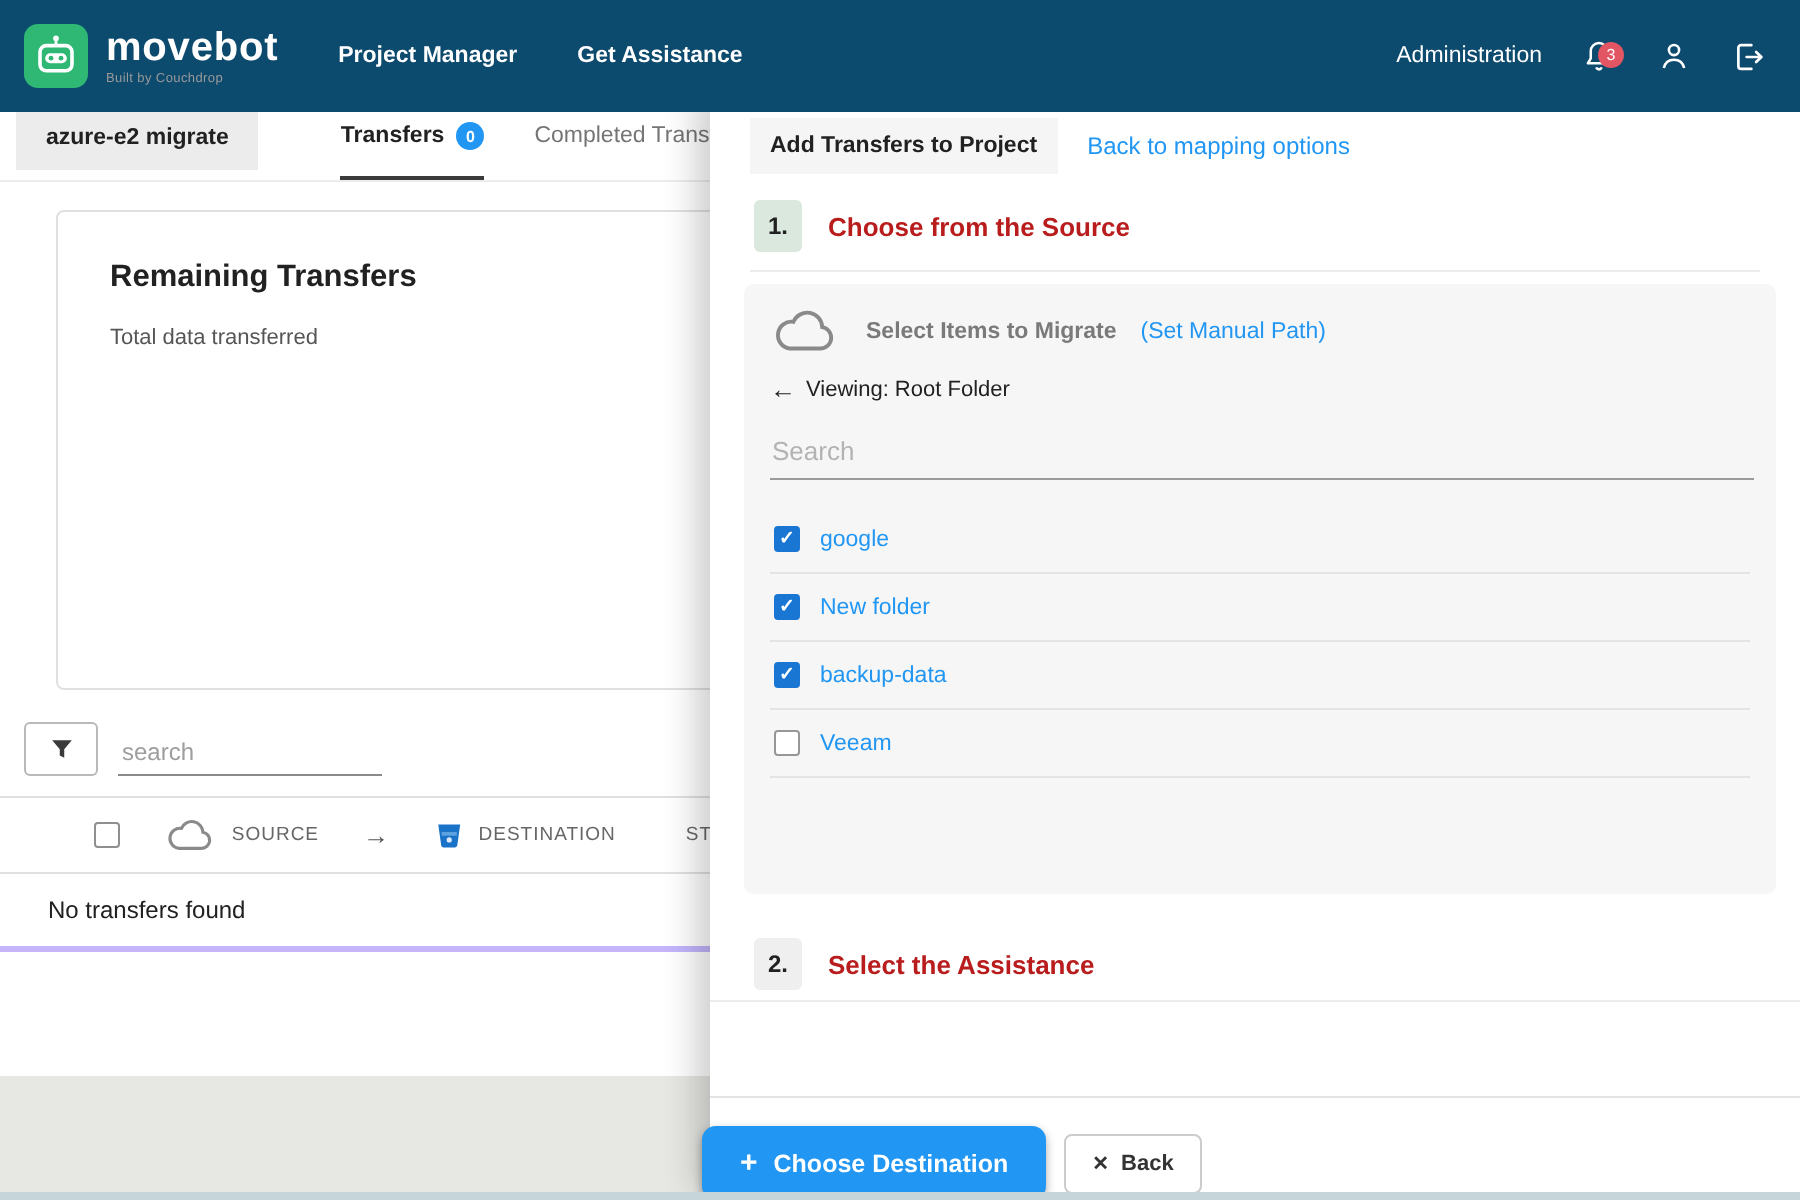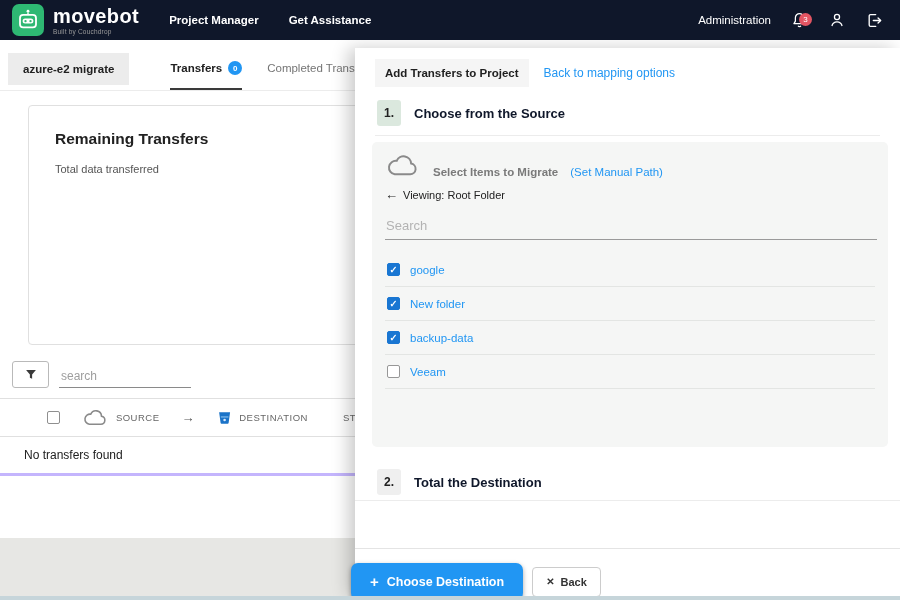--- a/index.html
+++ b/index.html
@@ -1,22 +1,22 @@
 <!DOCTYPE html>
 <html><head>
 <meta charset="utf-8">
 <style>
   * { margin:0; padding:0; box-sizing:border-box; }
   html,body { width:900px; height:600px; overflow:hidden; background:#fff;
     font-family:"Liberation Sans", sans-serif; }
   .stage { position:relative; width:900px; height:600px; background:#fff; }
 
   
-  .app-header { position:absolute; top:0; left:0; width:900px; height:40px;
-    background:#0f172a; display:flex; align-items:center; z-index:40; }
+  .app-header { position:absolute; top:0; left:0; width:900px; height:56px;
+    background:#0c4a6e; display:flex; align-items:center; z-index:40; }
   .logo-box { width:32px; height:32px; background:#2eb873; border-radius:7px;
     margin-left:12px; display:flex; align-items:center; justify-content:center; flex:0 0 auto; cursor:pointer; }
   .brand-text { margin-left:9px; display:flex; flex-direction:column; }
   .brand-name { color:#fff; font-size:20px; font-weight:bold; letter-spacing:.4px; line-height:1; }
   .brand-tagline { color:#9a9a9a; font-size:6.5px; margin-top:2px; letter-spacing:.2px; }
   .nav-link { color:#fff; font-size:11.5px; font-weight:bold; margin-left:30px; cursor:pointer; }
   .header-right { margin-left:auto; display:flex; align-items:center; gap:19px; margin-right:16px; }
   .admin-link { color:#fff; font-size:11.5px; cursor:pointer; }
   .icon-btn { position:relative; display:flex; align-items:center; cursor:pointer; }
   .notif-badge { position:absolute; top:2px; left:9px; width:13px; height:13px; border-radius:50%;
@@ -63,29 +63,29 @@
   .panel { position:absolute; top:48px; left:355px; width:545px; height:548px; background:#fff;
     box-shadow:-7px 0 16px rgba(0,0,0,.20); z-index:30; }
   .panel-head { position:absolute; top:11px; left:20px; display:flex; align-items:center; gap:15px; }
   .panel-title-chip { background:#f5f5f5; font-weight:bold; font-size:11.5px; color:#212121; padding:8px 10px; }
   .back-link { color:#2196f3; font-size:12px; cursor:pointer; }
 
   .step-row { position:absolute; display:flex; align-items:center; gap:13px; }
   .step1 { top:52px; left:22px; } .step2 { top:421px; left:22px; }
   .step-num { font-weight:bold; font-size:12px; color:#212121; padding:6px 7px; border-radius:3px; }
   .step-num.green { background:#dbe8de; } .step-num.gray { background:#efefef; }
-  .step-title { font-weight:bold; font-size:13px; color:#0f172a; }
+  .step-title { font-weight:bold; font-size:13px; color:#b91c1c; }
 
   .divider1 { position:absolute; top:87px; left:20px; width:505px; height:1px; background:#ececec; }
   .divider2 { position:absolute; top:452px; left:0; width:545px; height:1px; background:#ececec; }
   .footer-divider { position:absolute; top:500px; left:0; width:545px; height:1px; background:#e4e4e4; }
 
   .source-box { position:absolute; top:94px; left:17px; width:516px; height:305px;
     background:#f5f6f5; border-radius:5px; padding:12px 13px; }
-  .sb-row1 { display:flex; align-items:flex-end; gap:12px; }
+  .sb-row1 { display:flex; align-items:center; gap:12px; }
   .sb-title { font-weight:bold; font-size:11.5px; color:#7a7a7a; }
   .manual-path { color:#2196f3; font-size:11.5px; cursor:pointer; }
   .sb-viewing { display:flex; align-items:center; gap:5px; margin-top:9px; font-size:11px; color:#212121; }
   .sb-back-arrow { font-size:13px; cursor:pointer; }
   .sb-search { display:block; width:492px; border:none; border-bottom:1px solid #9a9a9a; background:transparent;
     font-size:13px; color:#444; padding:6px 1px; margin-top:10px; outline:none; }
   .sb-search::placeholder { color:#b3b3b3; }
   .sb-list { margin-top:13px; }
   .sb-item { display:flex; align-items:center; gap:10px; padding:10px 2px; border-bottom:1px solid #e3e5e3; cursor:pointer; }
   .checkbox { width:13px; height:13px; border:1px solid #979797; border-radius:2px; background:#fff;
@@ -242,21 +242,21 @@
         </div>
         <div class="sb-item">
           <span class="checkbox"></span>
           <span class="sb-item-label">Veeam</span>
         </div>
       </div>
     </div>
 
     <div class="step-row step2">
       <span class="step-num gray">2.</span>
-      <span class="step-title">Total the Destination</span>
+      <span class="step-title">Select the Assistance</span>
     </div>
     <div class="divider2"></div>
     <div class="footer-divider"></div>
 
     <div class="footer-buttons">
       <button class="choose-dest-btn">
         <span class="plus-glyph">+</span>
         <span>Choose Destination</span>
       </button>
       <button class="close-btn">

